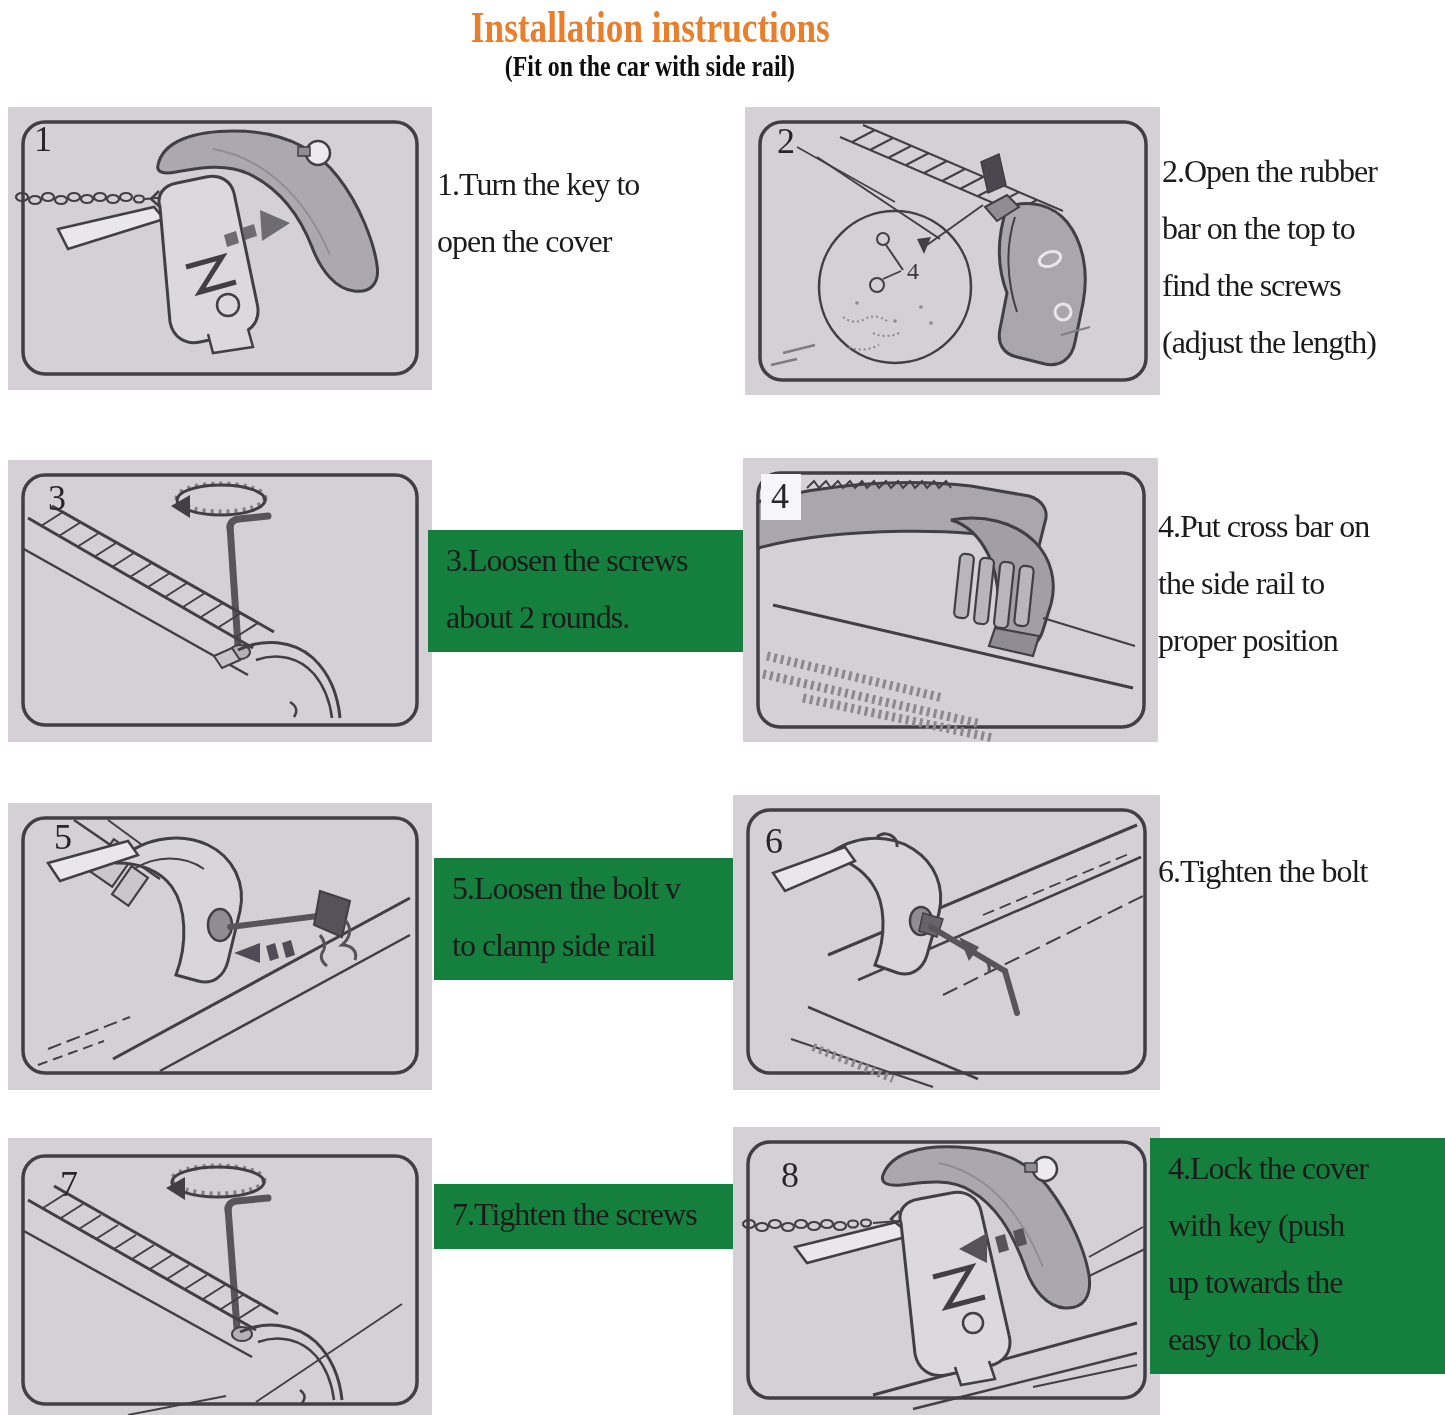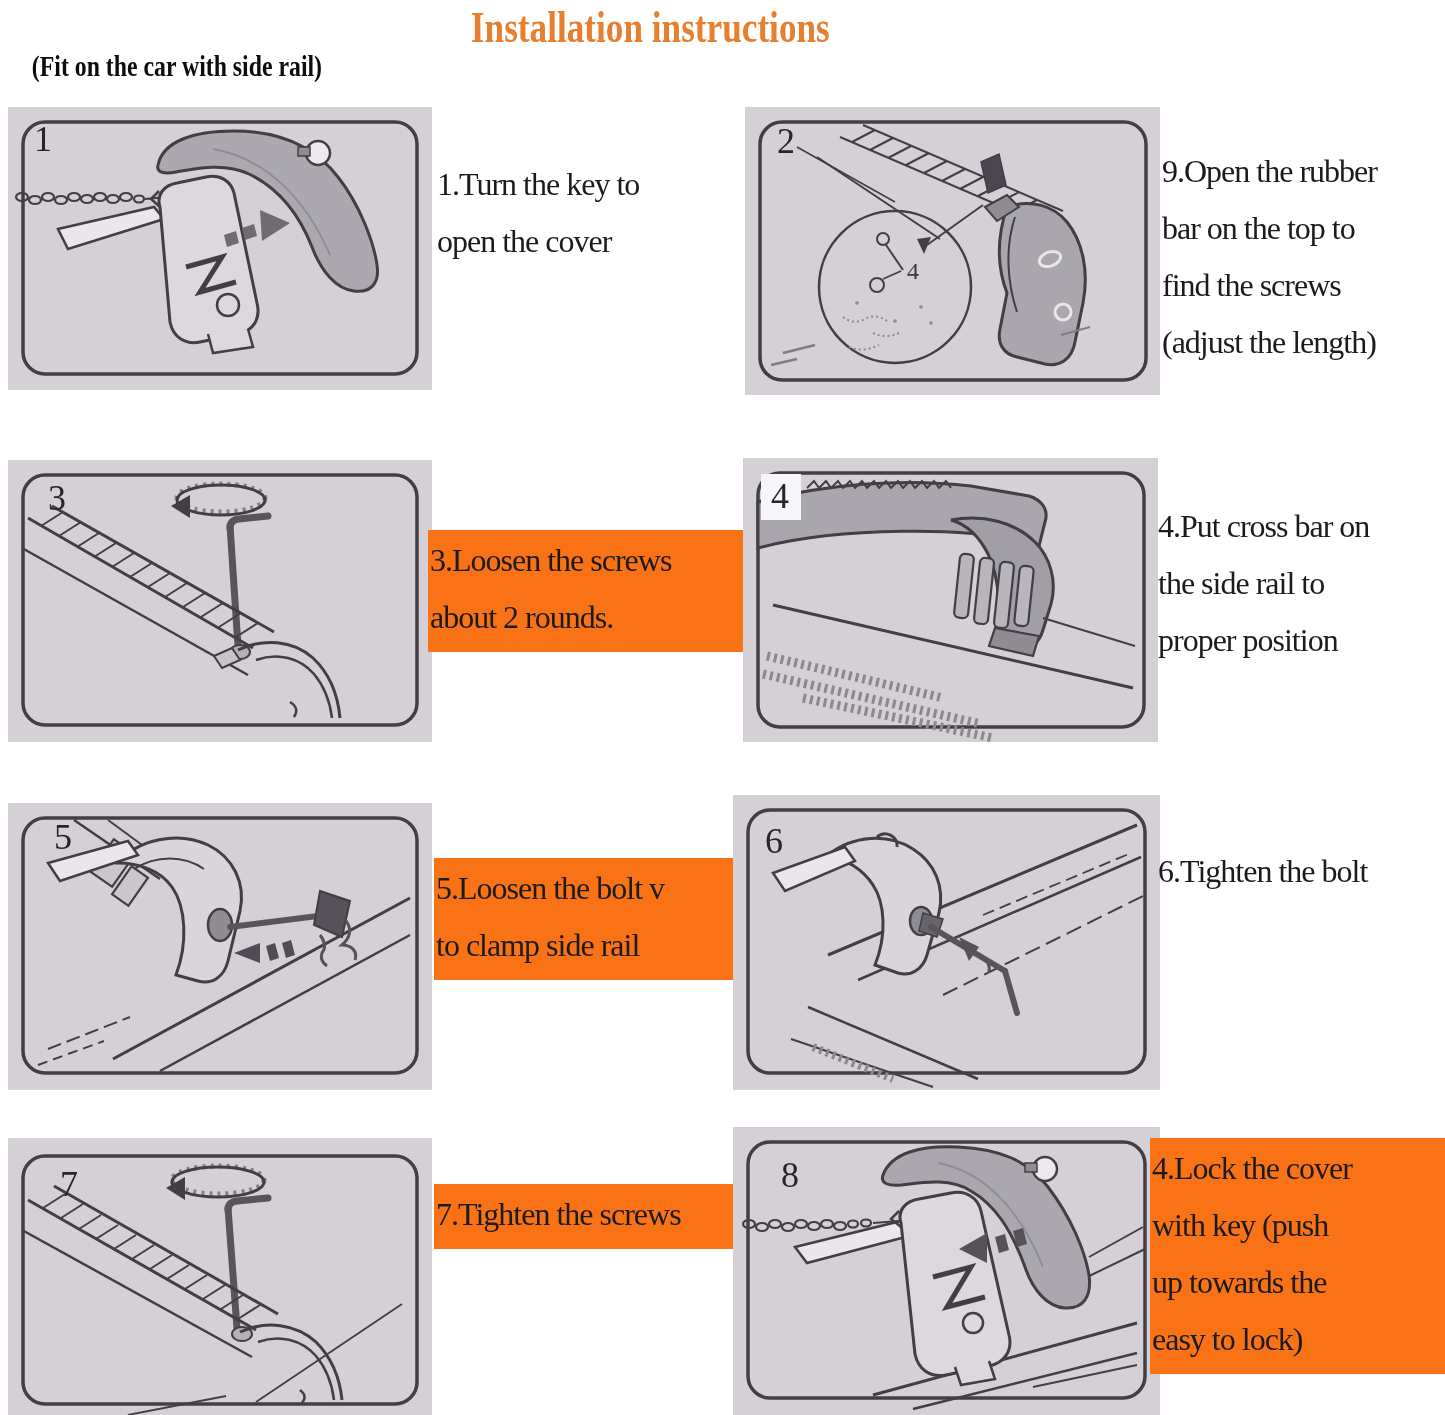--- a/index.html
+++ b/index.html
@@ -9,29 +9,29 @@
     --line:#413e45;
   }
   html,body{margin:0;padding:0;background:#fff;}
   .page{
     position:relative;width:1445px;height:1415px;background:#fff;
     font-family:Liberation Serif, serif;overflow:hidden;
   }
   .title{position:absolute;left:0;top:2px;width:1300px;text-align:center;}
   .title span{display:inline-block;transform:scaleX(.8);transform-origin:50% 50%;
     font-size:44px;font-weight:700;color:var(--orange);letter-spacing:0;}
-  .subtitle{position:absolute;left:0;top:50px;width:1300px;text-align:left;}
+  .subtitle{position:absolute;left:0;top:50px;width:1300px;text-align:center;}
   .subtitle span{display:inline-block;transform:scaleX(.82);transform-origin:50% 50%;
     font-size:29px;font-weight:700;color:#0d0d0d;}
   .panel{position:absolute;background:var(--panel-bg);}
   .panel svg{position:absolute;left:0;top:0;width:100%;height:100%;display:block;}
   .num{position:absolute;font-size:36px;color:#27252b;line-height:1;}
   .num.box{background:#f6f5f7;padding:4px 12px 6px 10px;}
   .cap{position:absolute;font-size:32px;letter-spacing:-1px;line-height:57px;color:var(--ink);}
-  .cap.whitebg{background:#f97316;padding:2px 6px 6px 2px;}
+  .cap.whitebg{background:#15803d;padding:2px 6px 6px 18px;}
 </style>
 </head>
 <body>
 
 <div class="page">
 
   <div class="title"><span>Installation instructions</span></div>
   <div class="subtitle"><span>(Fit on the car with side rail)</span></div>
 
   <section class="panel" style="left:8px;top:107px;width:424px;height:283px">
@@ -119,21 +119,21 @@
           <circle cx="176" cy="200" r="1.8"></circle>
             <circle cx="186" cy="216" r="1.8"></circle>
         </g>
       </g>
       <path d="M38,246 L70,238 M26,258 L52,252" stroke="#7f7c85" stroke-width="2.5" fill="none"></path>
       <path d="M316,228 L345,220" stroke="#7f7c85" stroke-width="2" fill="none"></path>
     </svg>
     <div class="num" style="left:32px;top:16px">2</div>
   </section>
   <div class="cap" style="left:1162px;top:143px;width:283px">
-    <div>9.Open the rubber</div>
+    <div>2.Open the rubber</div>
     <div>bar on the top to</div>
     <div>find the screws</div>
     <div>(adjust the length)</div>
   </div>
 
   <section class="panel" style="left:8px;top:460px;width:424px;height:282px">
     <svg viewBox="0 0 424 282">
       <rect x="15" y="15" width="394" height="250" rx="22" fill="none" stroke="#413e45" stroke-width="3.5"></rect>
 
       <g>

